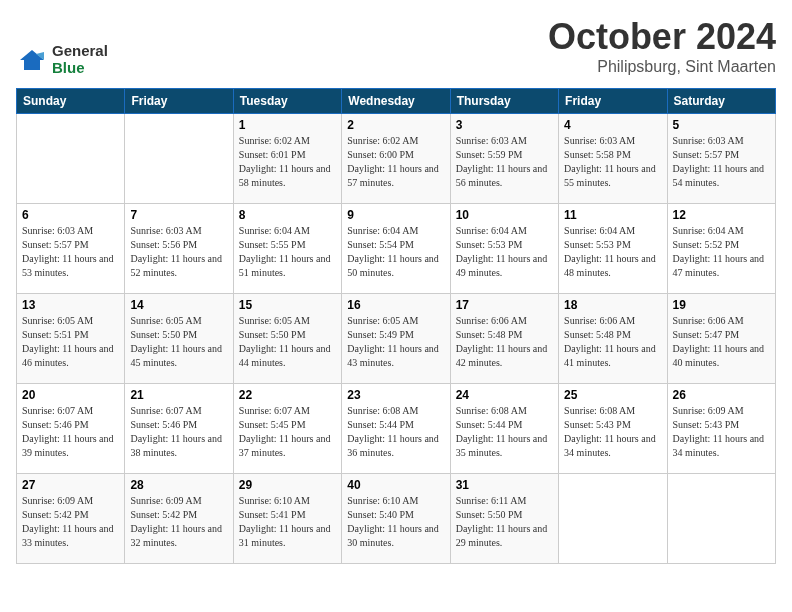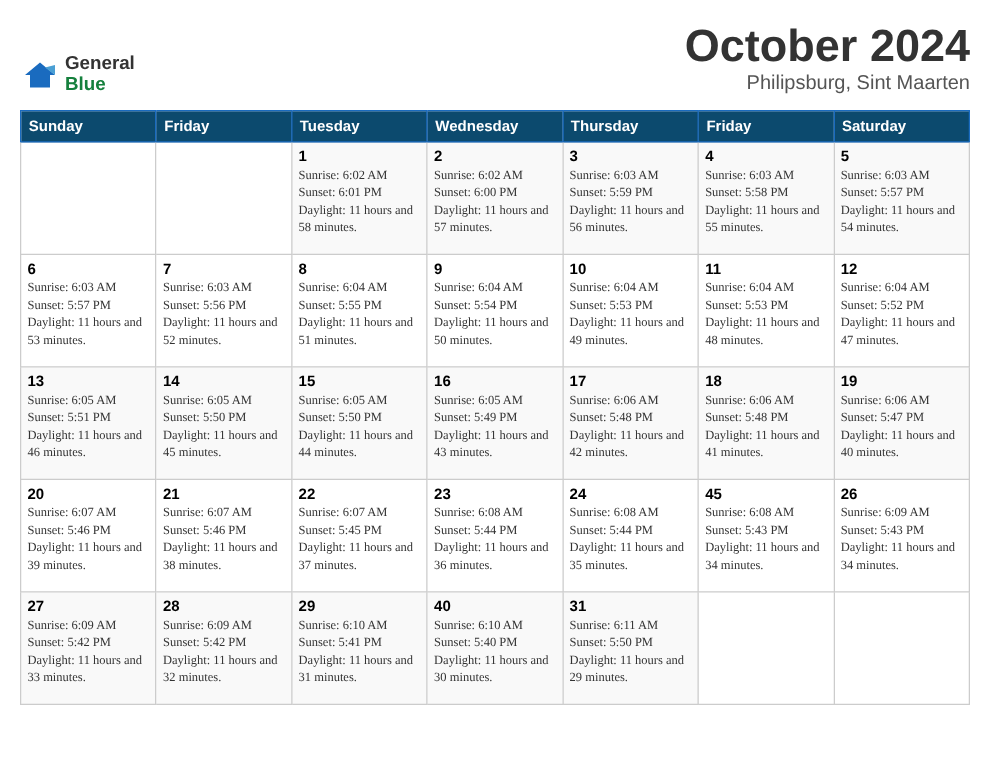--- a/index.html
+++ b/index.html
@@ -275,21 +275,21 @@
 Sunset: 5:44 PM
 Daylight: 11 hours and 36 minutes.</div>
         </td>
         <td>
           <div class="day-number">24</div>
           <div class="day-info" style="white-space: pre-line;">Sunrise: 6:08 AM
 Sunset: 5:44 PM
 Daylight: 11 hours and 35 minutes.</div>
         </td>
         <td>
-          <div class="day-number">45</div>
+          <div class="day-number">25</div>
           <div class="day-info" style="white-space: pre-line;">Sunrise: 6:08 AM
 Sunset: 5:43 PM
 Daylight: 11 hours and 34 minutes.</div>
         </td>
         <td>
           <div class="day-number">26</div>
           <div class="day-info" style="white-space: pre-line;">Sunrise: 6:09 AM
 Sunset: 5:43 PM
 Daylight: 11 hours and 34 minutes.</div>
         </td>

